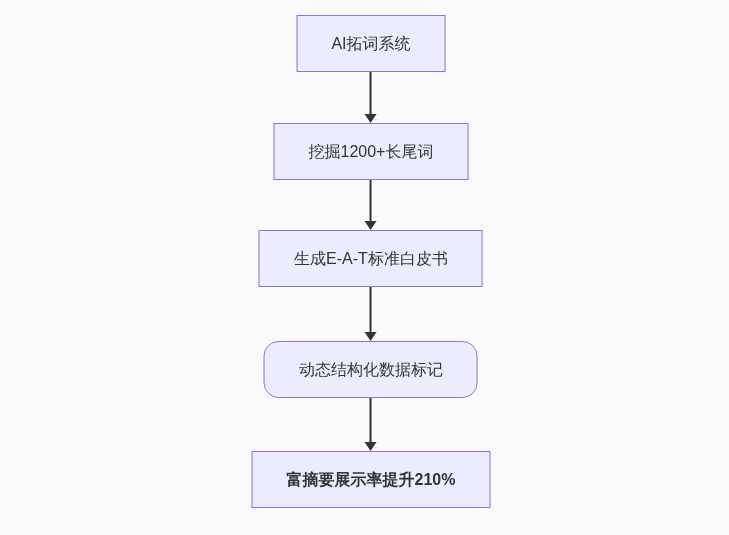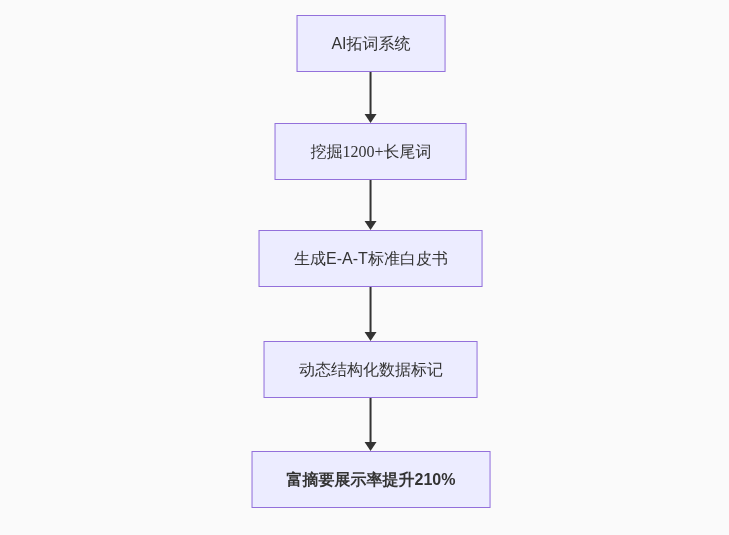--- a/index.html
+++ b/index.html
@@ -36,23 +36,23 @@
     align-items: center;
     justify-content: center;
     background: var(--node-fill);
     border: 1px solid var(--node-border);
     color: var(--text-color);
     font-size: 16px;
     line-height: 1;
     white-space: nowrap;
   }
   .node:nth-of-type(1) { min-width: 147px; }
-  .node:nth-of-type(3) { min-width: 192px; font-family: Liberation Serif, serif; }
+  .node:nth-of-type(3) { min-width: 192px; }
   .node:nth-of-type(5) { min-width: 224px; justify-content: center; }
-  .node:nth-of-type(7) { min-width: 214px; }
+  .node:nth-of-type(7) { min-width: 214px; border-radius: 15px; }
   .node:nth-of-type(9) { min-width: 234px; font-weight: bold; }
   .edge {
     display: flex;
     flex-direction: column;
     align-items: center;
     width: 14px;
   }
   .edge:nth-of-type(2) { height: 51px; }
   .edge:nth-of-type(4) { height: 50px; }
   .edge:nth-of-type(6) { height: 54px; }

